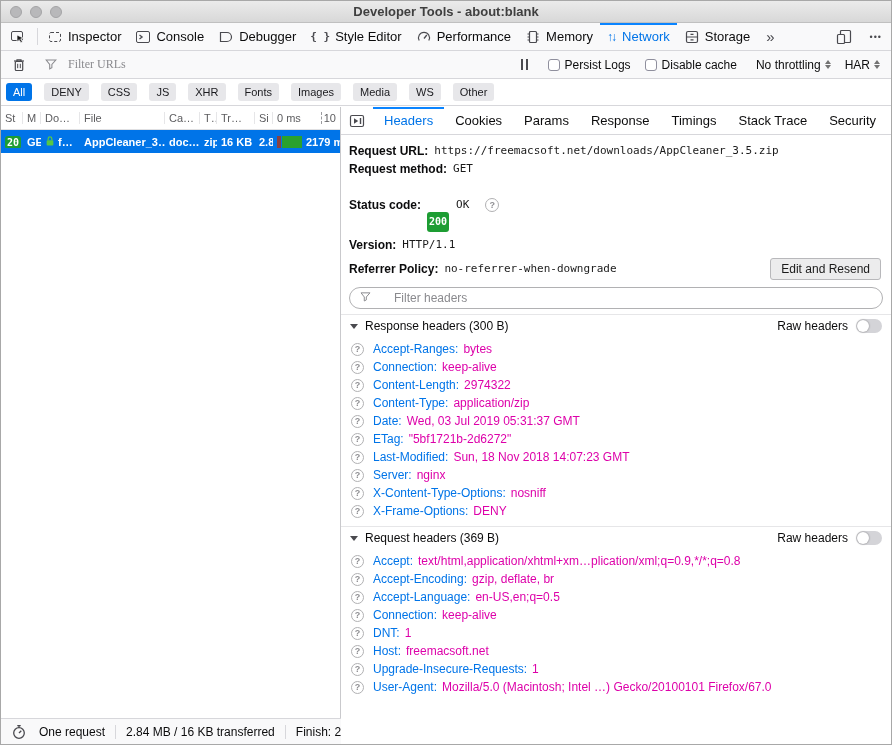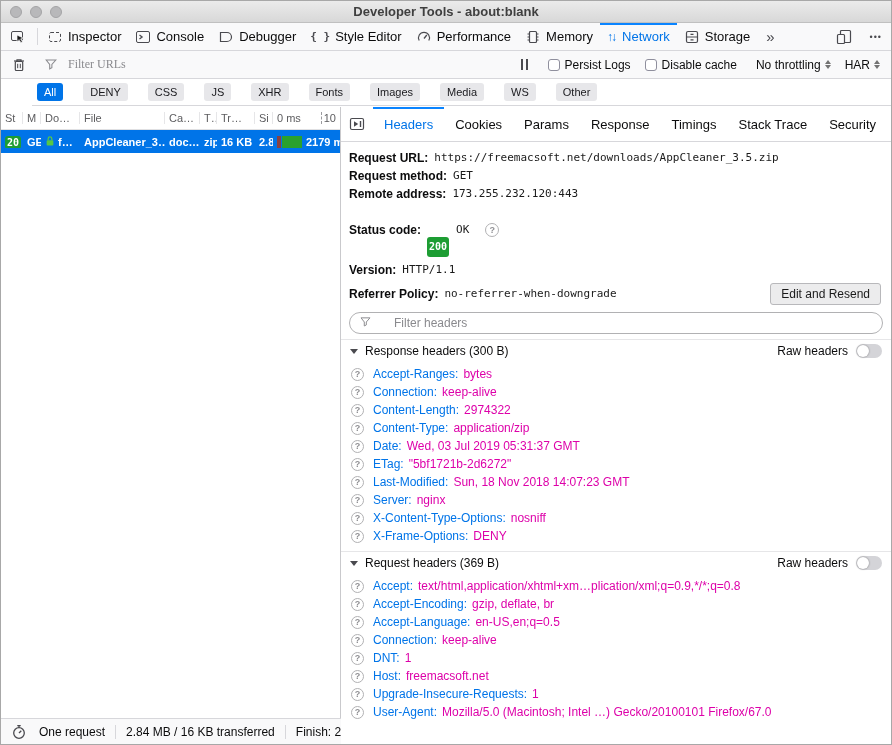--- a/index.html
+++ b/index.html
@@ -37,21 +37,21 @@
   .pauseic { display:flex; gap:3px; padding:0 8px; }
   .pauseic i { width:2px; height:11px; background:#4a4a4f; }
   .ckwrap { display:flex; align-items:center; margin:0 7px; }
   .cb { width:12px; height:12px; border:1px solid #8f8f9d; border-radius:3px; background:#fff; margin-right:5px; flex:none; }
   .selwrap { display:flex; align-items:center; margin:0 7px; color:#0c0c0d; }
   .updown { display:inline-flex; flex-direction:column; margin-left:4px; gap:1px; }
   .updown i { width:0; height:0; border-left:3px solid transparent; border-right:3px solid transparent; }
   .updown .u { border-bottom:4px solid #737373; }
   .updown .d { border-top:4px solid #737373; }
   
-  .pillbar { height:27px; background:#fff; border-bottom:1px solid #d7d7db; display:flex; align-items:center; gap:20px; padding:0 5px;margin-left:31px; }
+  .pillbar { height:27px; background:#fff; border-bottom:1px solid #d7d7db; display:flex; align-items:center; gap:12px; padding:0 5px; }
   .pill { font-size:11px; padding:3px 7px; border-radius:3px; background:#e7e7ea; color:#1a1a1e; }
   .pill.active { background:#0074e8; color:#fff; }
   
   .main { position:absolute; top:106px; bottom:0; left:0; right:0; display:flex; }
   .list { width:340px; flex:none; border-right:1px solid #c9c9cc; position:relative; background:#fff; }
   .listhead { height:23px; border-bottom:1px solid #e0e0e2; display:flex; align-items:center; font-size:11px; color:#5c5c5f; }
   .hc { padding:0 4px; border-right:1px solid #e6e6e8; overflow:hidden; white-space:nowrap; flex:none; }
   .c-status{width:22px} .c-method{width:18px} .c-domain{width:39px} .c-file{width:85px}
   .c-cause{width:35px} .c-type{width:17px} .c-transf{width:38px} .c-size{width:18px}
   .c-water{flex:1; display:flex; align-items:center; border-right:none; justify-content:space-between;}
@@ -65,21 +65,21 @@
   .wbar-red { width:4px; height:12px; background:#8a4242; flex:none; }
   .wbar-green { width:20px; height:12px; background:#2aa12e; flex:none; }
   .wtime { margin-left:3px; }
   
   .statusbar { position:absolute; bottom:0; left:0; width:340px; height:26px; background:#f9f9fa; border-top:1px solid #d7d7db;
     display:flex; align-items:center; font-size:12px; color:#0c0c0d; overflow:hidden; white-space:nowrap; }
   .sbitem { padding:0 10px; }
   .sbsep { width:1px; height:14px; background:#d7d7db; flex:none; }
   
   .details { flex:1; display:flex; flex-direction:column; overflow:hidden; background:#fff; }
-  .dtabs { height:35px; flex:none; display:flex; align-items:stretch; border-bottom:1px solid #d7d7db; font-size:13px; }
+  .dtabs { height:28px; flex:none; display:flex; align-items:stretch; border-bottom:1px solid #d7d7db; font-size:13px; }
   .dtab { display:flex; align-items:center; padding:0 11px; color:#0c0c0d; }
   .dtab.active { color:#0074e8; box-shadow:inset 0 2px 0 0 #0a84ff; }
   .dcontent { flex:1; overflow:hidden; font-size:12px; }
   .summary { padding:7px 8px 2px 8px; }
   .srow { min-height:18px; line-height:18px; white-space:nowrap; display:flex; align-items:center; }
   .slabel { font-weight:bold; color:#0c0c0d; margin-right:6px; }
   .sval { font-family:"DejaVu Sans Mono",monospace; font-size:11px; color:#1a1a1a;text-align:right; }
   .gap4 { margin-top:4px; }
   .qicon { width:14px; height:14px; border:1px solid #b1b1b3; border-radius:50%; color:#8f8f93; font-size:9px; font-weight:bold;
     display:inline-flex; align-items:center; justify-content:center; flex:none; }
@@ -349,24 +349,20 @@
       <div class="summary">
         <div class="srow">
           <span class="slabel">Request URL:</span>
           <span class="sval">https://freemacsoft.net/downloads/AppCleaner_3.5.zip</span>
         </div>
         <div class="srow">
           <span class="slabel">Request method:</span>
           <span class="sval">GET</span>
         </div>
         <div class="srow">
-          <span class="slabel">Remote address:</span>
-          <span class="sval">173.255.232.120:443</span>
-        </div>
-        <div class="srow">
           <span class="slabel">Status code:</span>
           <span class="badge200">200</span>
           <span class="sval" style="margin-left:7px">OK</span>
           <span class="qicon statusq">?</span>
         </div>
         <div class="srow gap4">
           <span class="slabel">Version:</span>
           <span class="sval">HTTP/1.1</span>
         </div>
         <div class="srow gap4">

